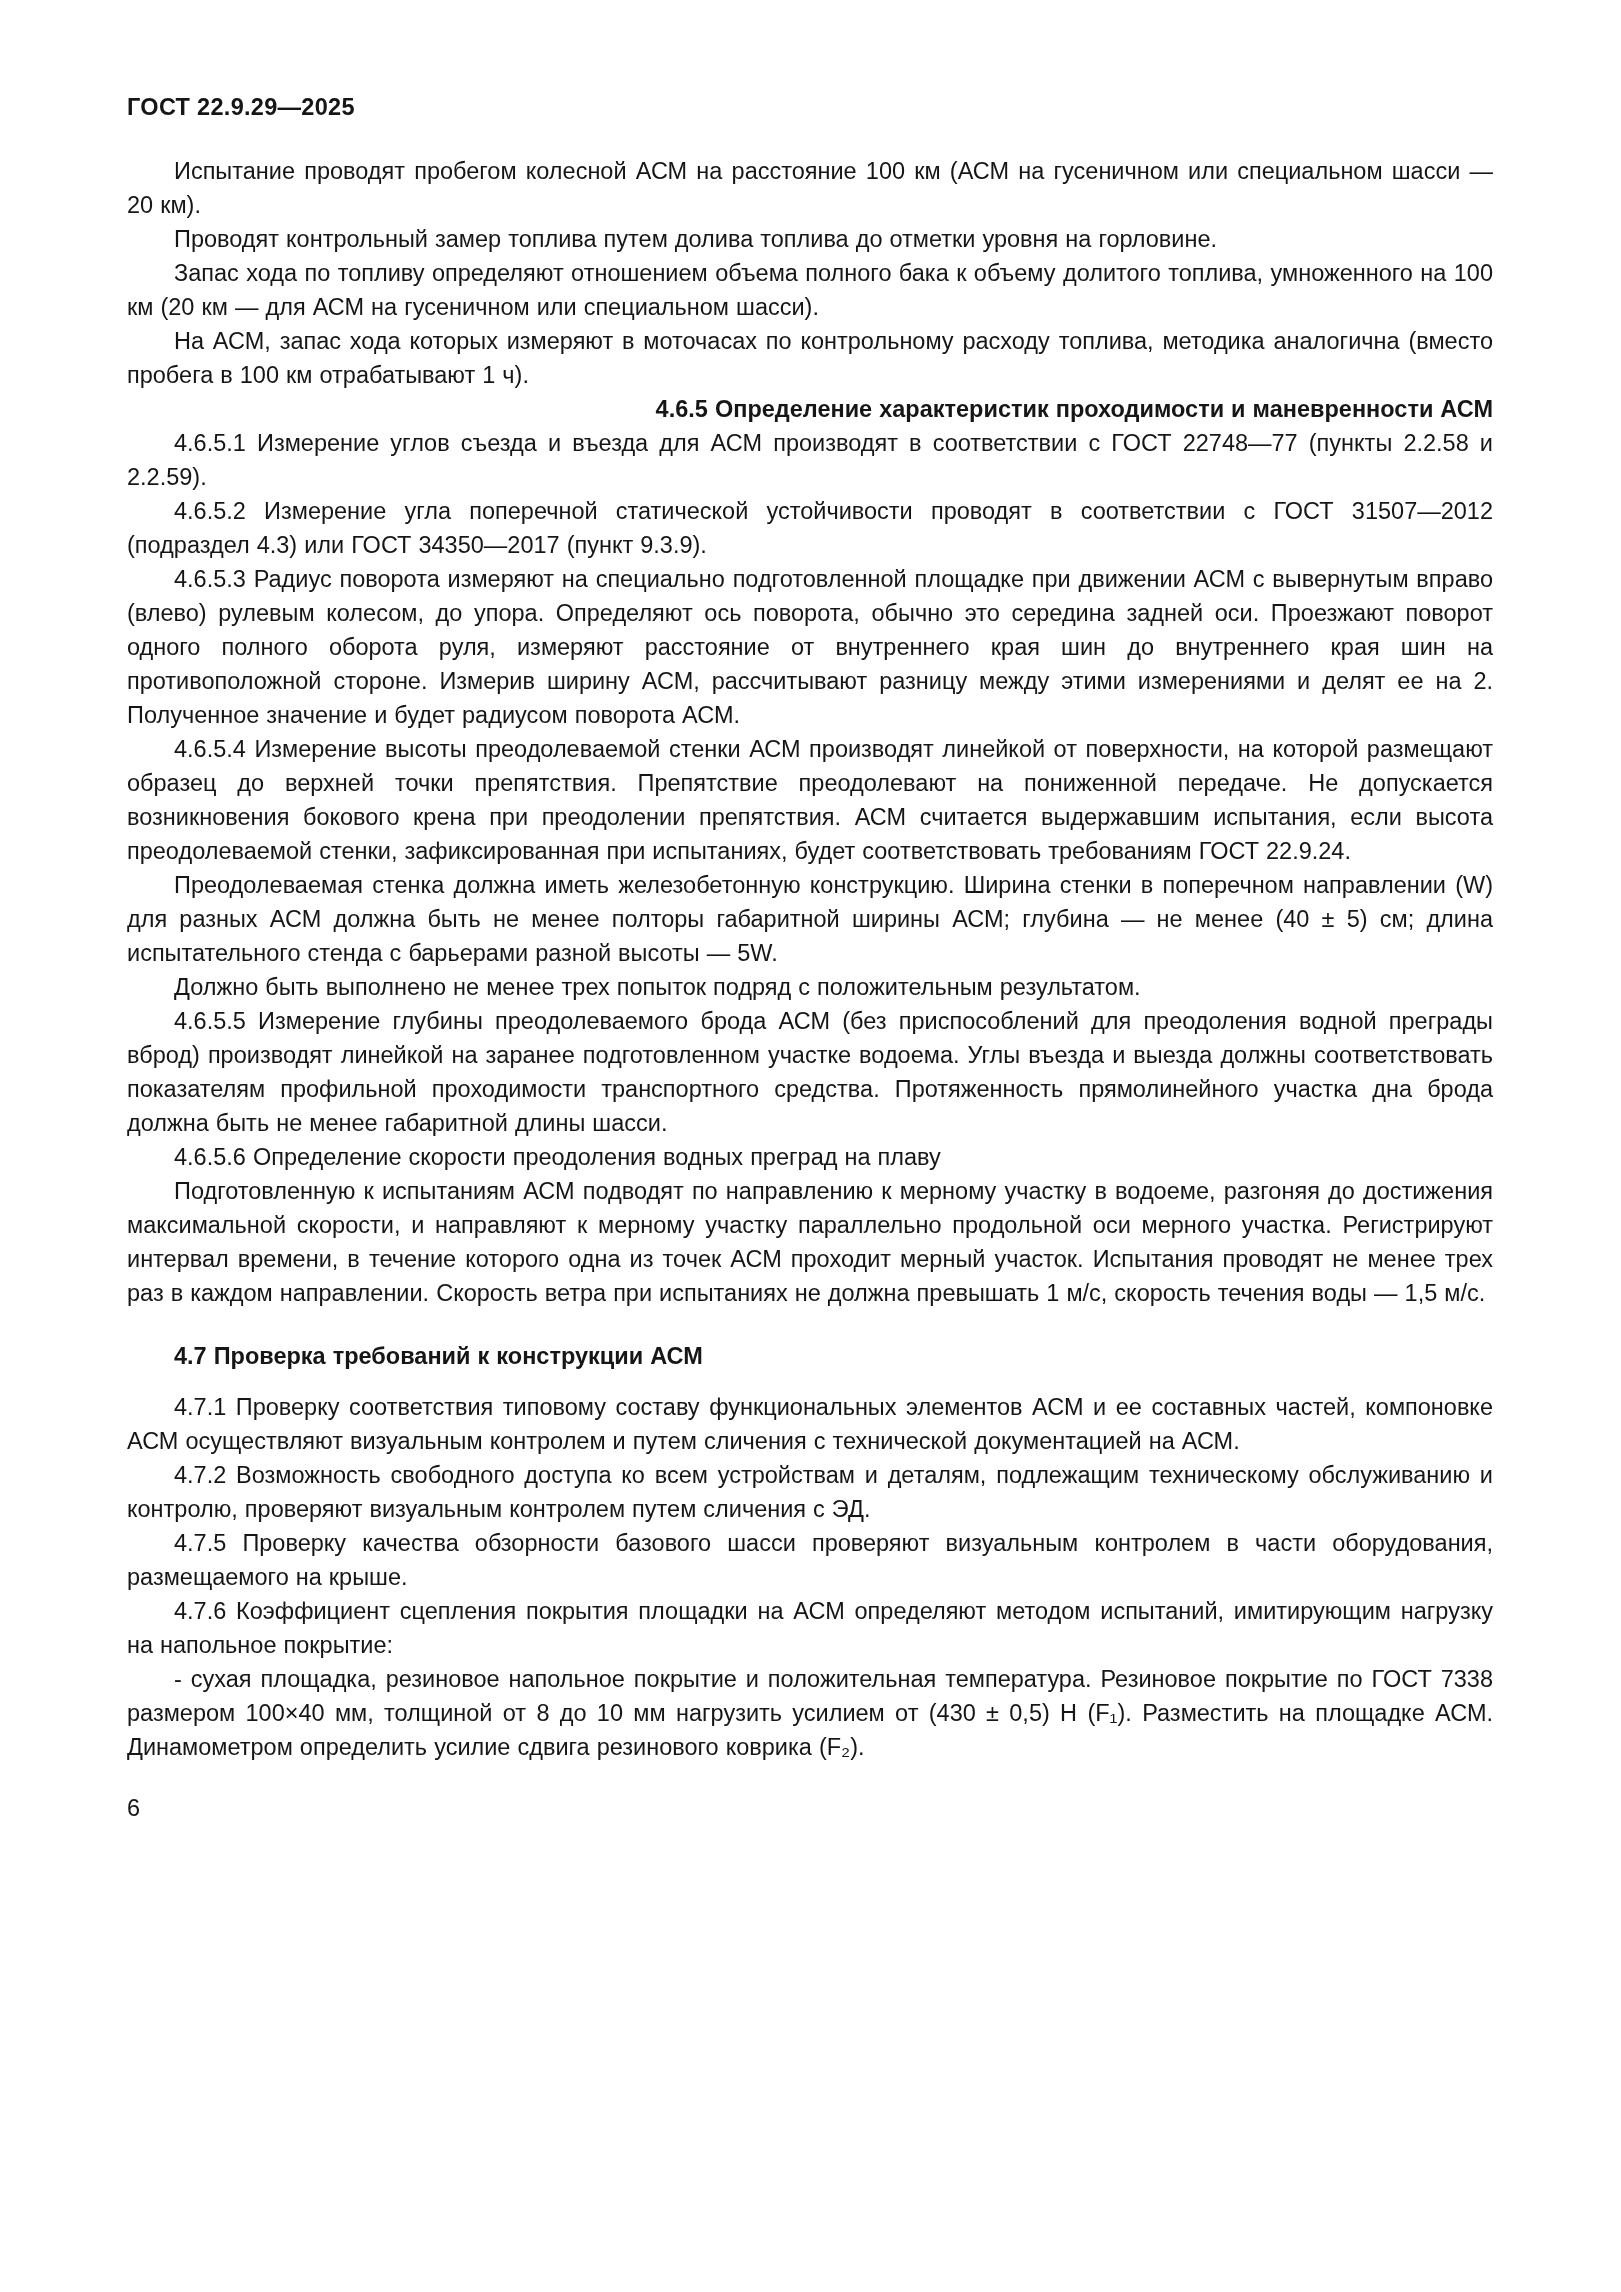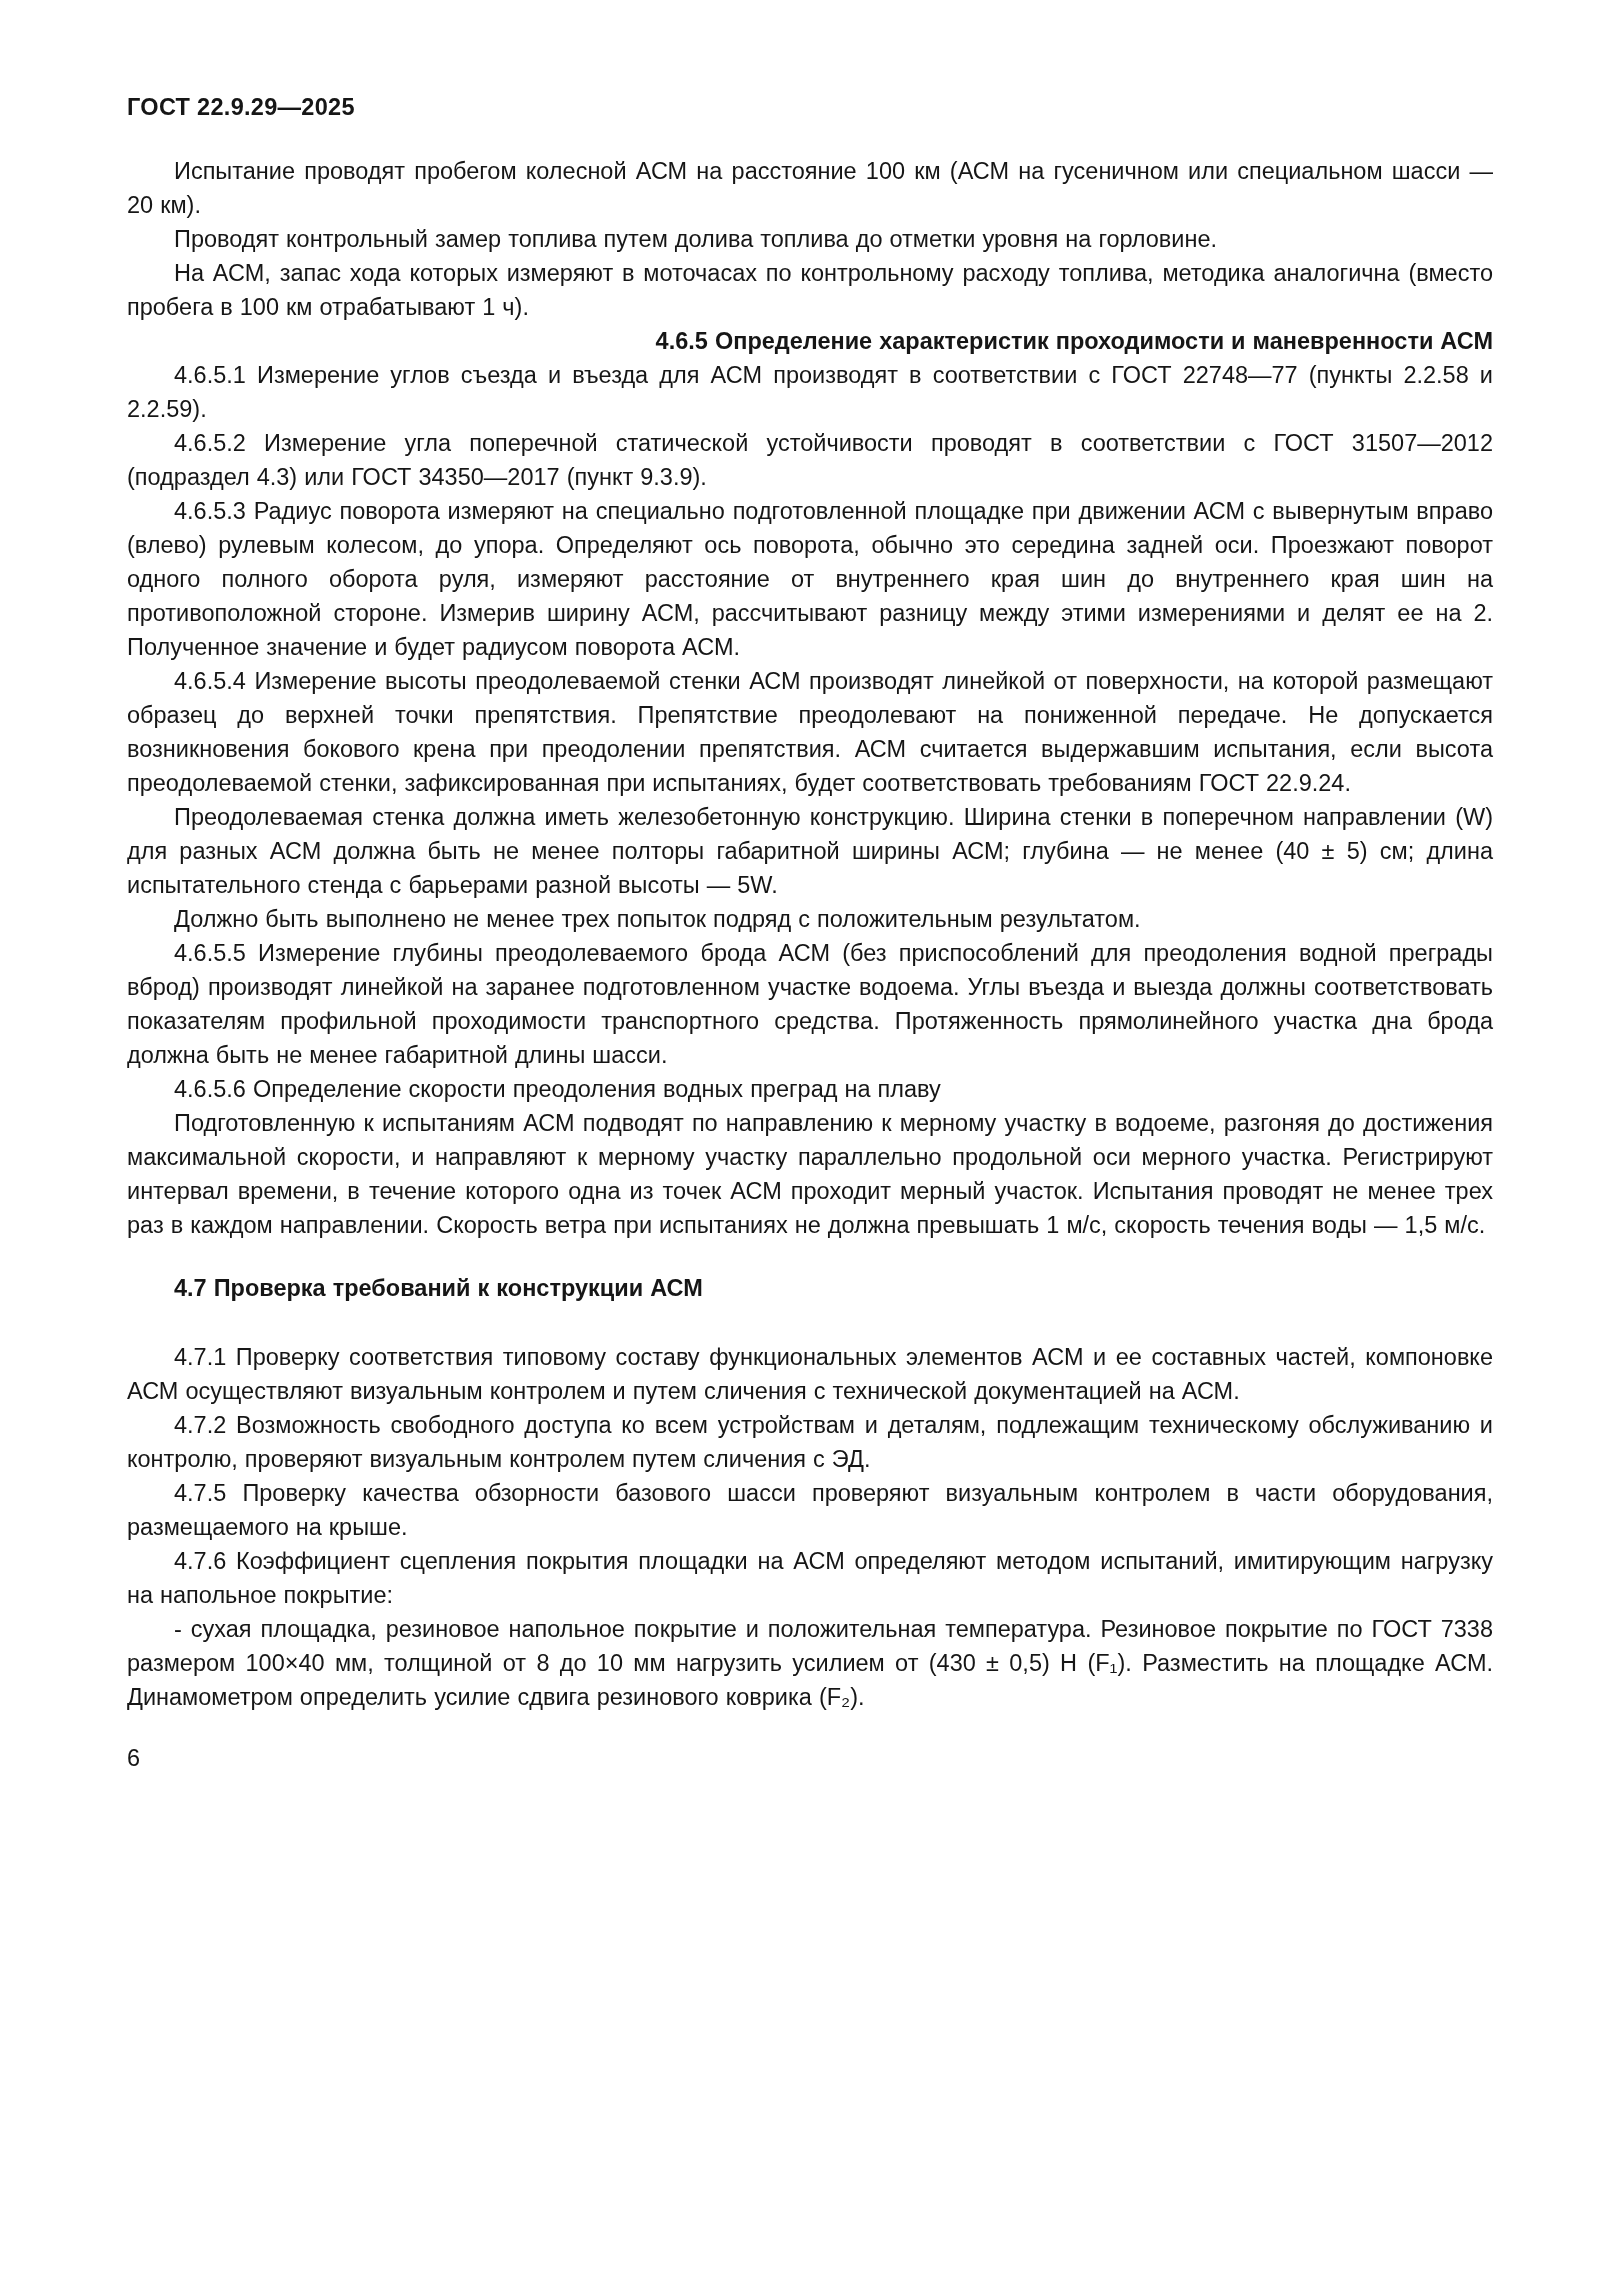--- a/index.html
+++ b/index.html
@@ -35,38 +35,39 @@
     word-spacing: 0.5px;
   }
   .para.heading {
     font-weight: bold;
     text-align: right;
   }
   .para.heading-spaced {
     font-weight: bold;
     text-align: left;
     margin-top: 29px;
-    margin-bottom: 35px;
+    margin-bottom: 17px;
   }
   .page-number {
     margin-top: 31px;
     font-size: 23.5px;
     text-align: left;
   }
 </style>
 </head>
 <body>
 
 <div class="page">
 
   <div class="doc-header">ГОСТ 22.9.29—2025</div>
 
   <div class="content">
       <p class="para body">Испытание проводят пробегом колесной АСМ на расстояние 100 км (АСМ на гусеничном или специальном шасси — 20 км).</p>
       <p class="para body">Проводят контрольный замер топлива путем долива топлива до отметки уровня на горловине.</p>
+      <p class="para body">Запас хода по топливу определяют отношением объема полного бака к объему долитого топлива, умноженного на 100 км (20 км — для АСМ на гусеничном или специальном шасси).</p>
       <p class="para body">На АСМ, запас хода которых измеряют в моточасах по контрольному расходу топлива, методика аналогична (вместо пробега в 100 км отрабатывают 1 ч).</p>
       <p class="para heading">4.6.5 Определение характеристик проходимости и маневренности АСМ</p>
       <p class="para body">4.6.5.1 Измерение углов съезда и въезда для АСМ производят в соответствии с ГОСТ 22748—77 (пункты 2.2.58 и 2.2.59).</p>
       <p class="para body">4.6.5.2 Измерение угла поперечной статической устойчивости проводят в соответствии с ГОСТ 31507—2012 (подраздел 4.3) или ГОСТ 34350—2017 (пункт 9.3.9).</p>
       <p class="para body">4.6.5.3 Радиус поворота измеряют на специально подготовленной площадке при движении АСМ с вывернутым вправо (влево) рулевым колесом, до упора. Определяют ось поворота, обычно это середина задней оси. Проезжают поворот одного полного оборота руля, измеряют расстояние от внутреннего края шин до внутреннего края шин на противоположной стороне. Измерив ширину АСМ, рассчитывают разницу между этими измерениями и делят ее на 2. Полученное значение и будет радиусом поворота АСМ.</p>
       <p class="para body">4.6.5.4 Измерение высоты преодолеваемой стенки АСМ производят линейкой от поверхности, на которой размещают образец до верхней точки препятствия. Препятствие преодолевают на пониженной передаче. Не допускается возникновения бокового крена при преодолении препятствия. АСМ считается выдержавшим испытания, если высота преодолеваемой стенки, зафиксированная при испытаниях, будет соответствовать требованиям ГОСТ 22.9.24.</p>
       <p class="para body">Преодолеваемая стенка должна иметь железобетонную конструкцию. Ширина стенки в поперечном направлении (W) для разных АСМ должна быть не менее полторы габаритной ширины АСМ; глубина — не менее (40 ± 5) см; длина испытательного стенда с барьерами разной высоты — 5W.</p>
       <p class="para body">Должно быть выполнено не менее трех попыток подряд с положительным результатом.</p>
       <p class="para body">4.6.5.5 Измерение глубины преодолеваемого брода АСМ (без приспособлений для преодоления водной преграды вброд) производят линейкой на заранее подготовленном участке водоема. Углы въезда и выезда должны соответствовать показателям профильной проходимости транспортного средства. Протяженность прямолинейного участка дна брода должна быть не менее габаритной длины шасси.</p>
       <p class="para body">4.6.5.6 Определение скорости преодоления водных преград на плаву</p>

